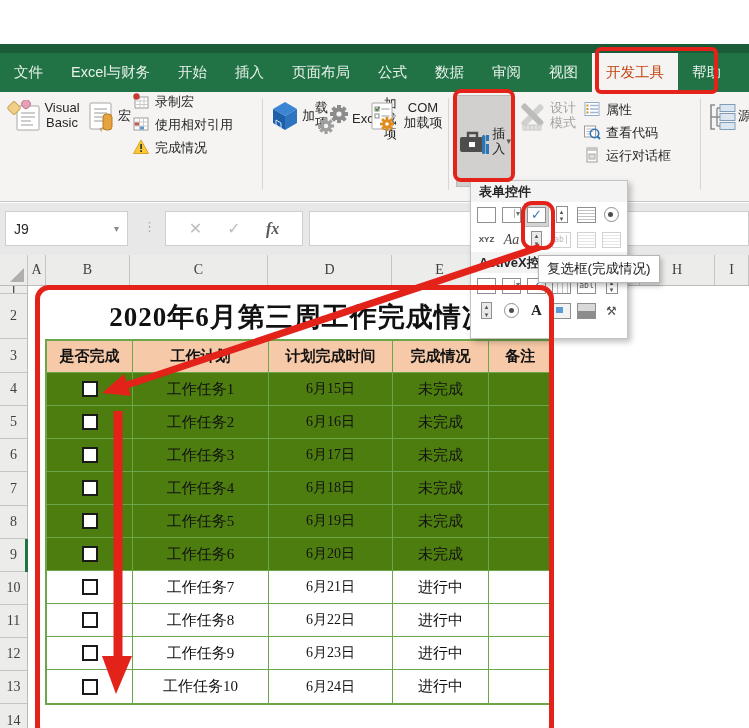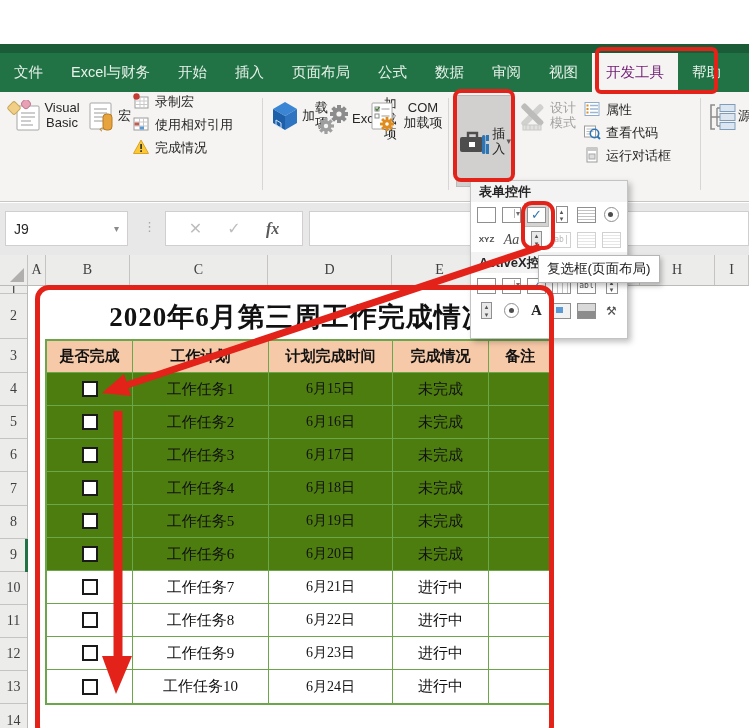--- a/index.html
+++ b/index.html
@@ -6,21 +6,21 @@
   html,body { width:749px; height:728px; overflow:hidden; background:#fff;
               font-family:"Liberation Sans","DejaVu Sans",sans-serif; }
   .stage { position:relative; width:749px; height:728px; overflow:hidden;margin-top:44px; }
 
   
   .tabbar { position:absolute; left:0; top:0; width:749px; height:48px; background:#217346; }
   .tabbar .topstrip { position:absolute; left:0; top:0; width:100%; height:9px; background:#1a5c38; }
   .tabs { position:absolute; left:0; top:9px; height:39px; display:flex; align-items:stretch; }
   .tab { color:#e8f1ea; font-size:14.5px; padding:0 14px; display:flex; align-items:center;
          white-space:nowrap; }
-  .tab.active { background:#f5f4f2; color:#701a75; }
+  .tab.active { background:#f5f4f2; color:#c2410c; }
 
   
   .ribbon { position:absolute; left:0; top:48px; width:749px; height:110px; background:#f5f4f2;
             border-bottom:1px solid #c8c6c4; }
   .rsep { position:absolute; top:6px; height:92px; width:1px; background:#d8d6d4; }
   .bigbtn { position:absolute; top:4px; display:flex; flex-direction:row; align-items:center;
             font-size:13px; color:#262626; text-align:center; line-height:15px; }
   .bigbtn .bico { height:38px; display:flex; align-items:flex-end; justify-content:center; }
   .bigbtn.pressed { background:#d2d0ce; border:1px solid #bdbbb9; }
   .bigbtn.disabled { color:#a3a1a0; }
@@ -583,21 +583,21 @@
         </div>
         <div class="fcell">
           <span class="fci k-toggle"></span>
         </div>
         <div class="fcell">
           <span class="fci k-more">⚒</span>
         </div>
       </div>
   </div>
 
-  <div class="tooltip">复选框(页面布局)</div>
+  <div class="tooltip">复选框(完成情况)</div>
 
   <div class="red-box" style="left:595px;top:3px;width:123px;height:47px;border-radius:6px;"></div>
   <div class="red-box" style="left:453px;top:45px;width:62px;height:93px;"></div>
   <div class="red-box" style="left:521px;top:157px;width:34px;height:49px;border-radius:11px;"></div>
   <div class="red-box" style="left:35px;top:241px;width:519px;height:455px;border-radius:14px;border-width:5px;"></div>
 
   <svg class="ann-svg">
     <line x1="540" y1="203" x2="127" y2="341" stroke="#e3221a" stroke-width="7"></line>
     <polygon points="102,349 124,330 131,352" fill="#e3221a"></polygon>
     <line x1="118" y1="367" x2="118" y2="614" stroke="#e3221a" stroke-width="9"></line>

